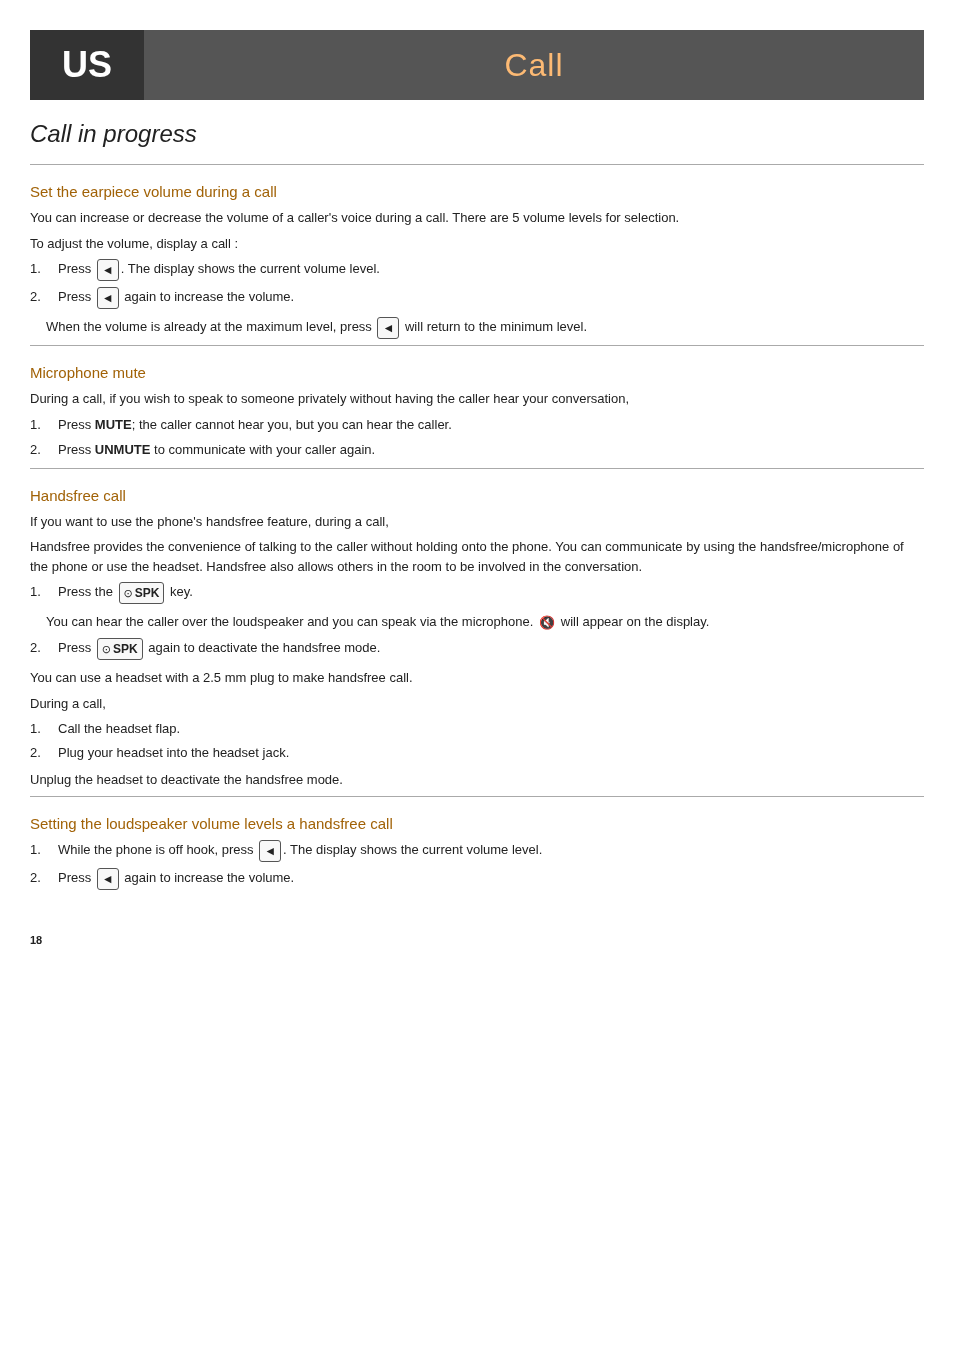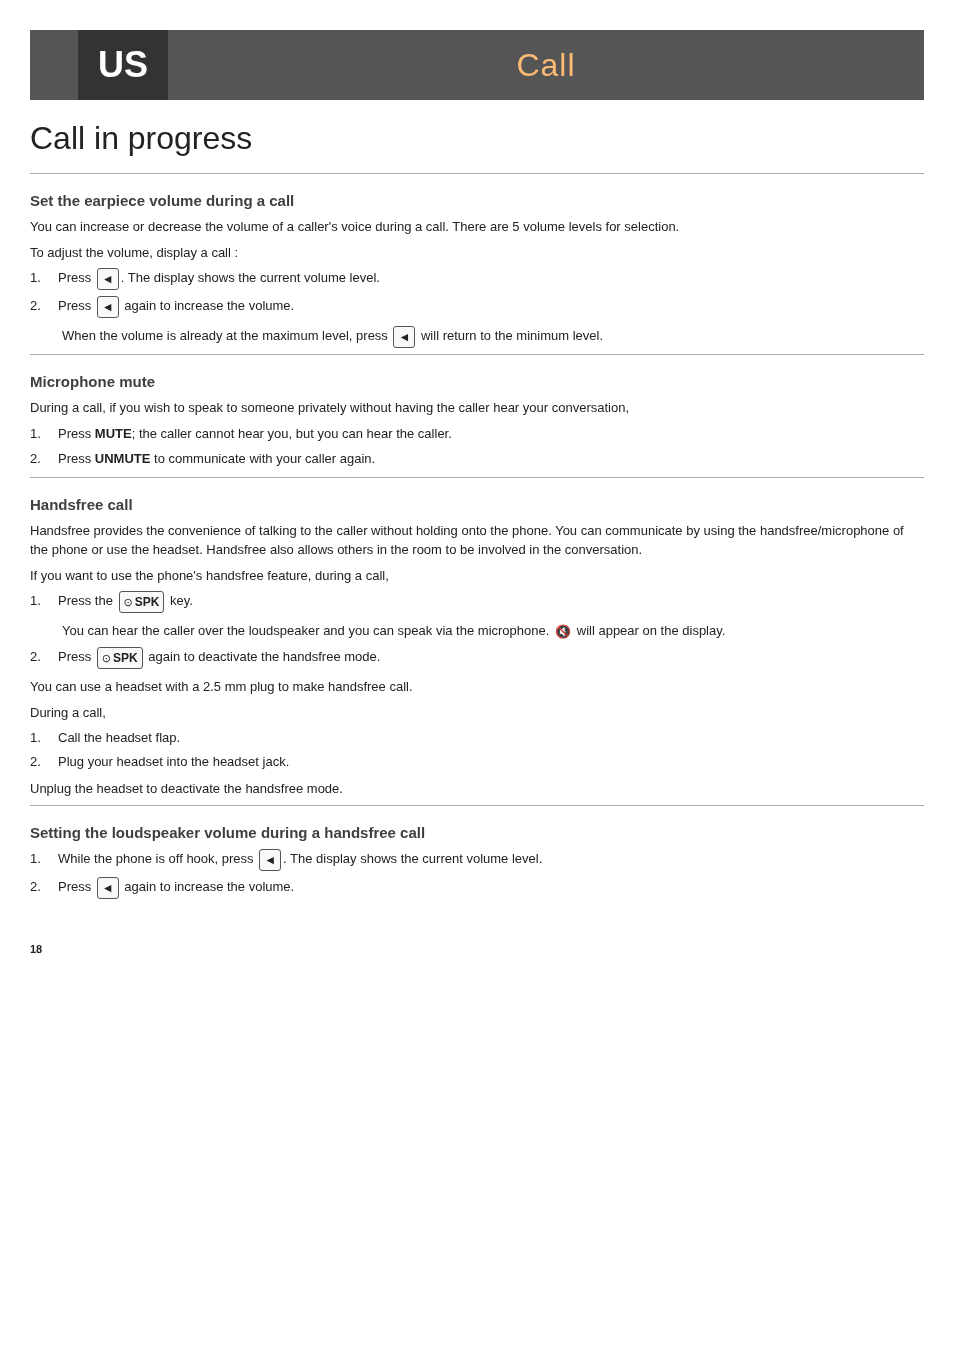--- a/index.html
+++ b/index.html
@@ -18,53 +18,53 @@
       align-items: stretch;
       height: 70px;
       margin: 30px 30px 0 30px;
     }
 
     .header-us {
       background: #333;
       color: #fff;
       font-size: 36px;
       font-weight: bold;
-      padding: 0 20px;
+      padding: 0 32px;
       display: flex;
       align-items: center;
       min-width: 90px;
-      margin-left: 48px;
     }
 
     .header-title {
       flex: 1;
       display: flex;
       align-items: center;
       justify-content: center;
       color: #fdba74;
       font-size: 32px;
       letter-spacing: 1px;
     }
 
     .content {
       margin: 20px 30px 30px 30px;
     }
 
     .page-main-title {
-      font-size: 32px;
+      font-size: 24px;
       font-weight: normal;
       color: #222;
       margin-bottom: 16px;
       margin-top: 6px;
+      font-style: italic;
     }
 
     .section-title {
       font-size: 15px;
-      font-weight: bold;
-      color: #404040;
+      font-weight: normal;
+      color: #a16207;
       margin-bottom: 8px;
       margin-top: 18px;
     }
 
     .section-divider {
       border-bottom: 1px solid #aaa;
       margin-bottom: 8px;
     }
 
     p {
@@ -127,21 +127,21 @@
     }
 
     .mic-icon {
       display: inline-block;
       font-size: 13px;
       margin: 0 2px;
       vertical-align: middle;
     }
 
     .note-indent {
-      margin-left: 32px;
+      margin-left: 16px;
       margin-bottom: 6px;
       font-size: 13px;
       line-height: 1.5;
     }
 
     .unordered-steps {
       list-style: none;
       margin: 4px 0 8px 0;
       padding: 0;
     }
@@ -234,24 +234,24 @@
         Press <b>UNMUTE</b> to communicate with your caller again.
       </span>
     </li>
   </ol>
 
   <div class="section-divider"></div>
   <div class="section-title">
     <span>Handsfree call</span>
   </div>
   <p>
+    <span>If you want to use the phone's handsfree feature, during a call,</span>
+  </p>
+  <p>
     <span>Handsfree provides the convenience of talking to the caller without holding onto the phone. You can communicate by using the handsfree/microphone of the phone or use the headset. Handsfree also allows others in the room to be involved in the conversation.</span>
-  </p>
-  <p>
-    <span>If you want to use the phone's handsfree feature, during a call,</span>
   </p>
   <ol class="steps">
     <li>
       <span class="step-num">1.</span>
       <span class="step-content">
         Press the <span class="spk-key">
             <span class="spk-icon">⊙</span>
             <b>SPK</b>
           </span> key.
       </span>
@@ -286,21 +286,21 @@
       <span class="step-num">2.</span>
       <span>Plug your headset into the headset jack.</span>
     </li>
   </ul>
   <p>
     <span>Unplug the headset to deactivate the handsfree mode.</span>
   </p>
 
   <div class="section-divider"></div>
   <div class="section-title">
-    <span>Setting the loudspeaker volume during a handsfree call</span>
+    <span>Setting the loudspeaker volume levels a handsfree call</span>
   </div>
   <ol class="steps">
     <li>
       <span class="step-num">1.</span>
       <span class="step-content">
         While the phone is off hook, press <span class="inline-key">◄</span>. The display shows the current volume level.
       </span>
     </li>
     <li>
       <span class="step-num">2.</span>

